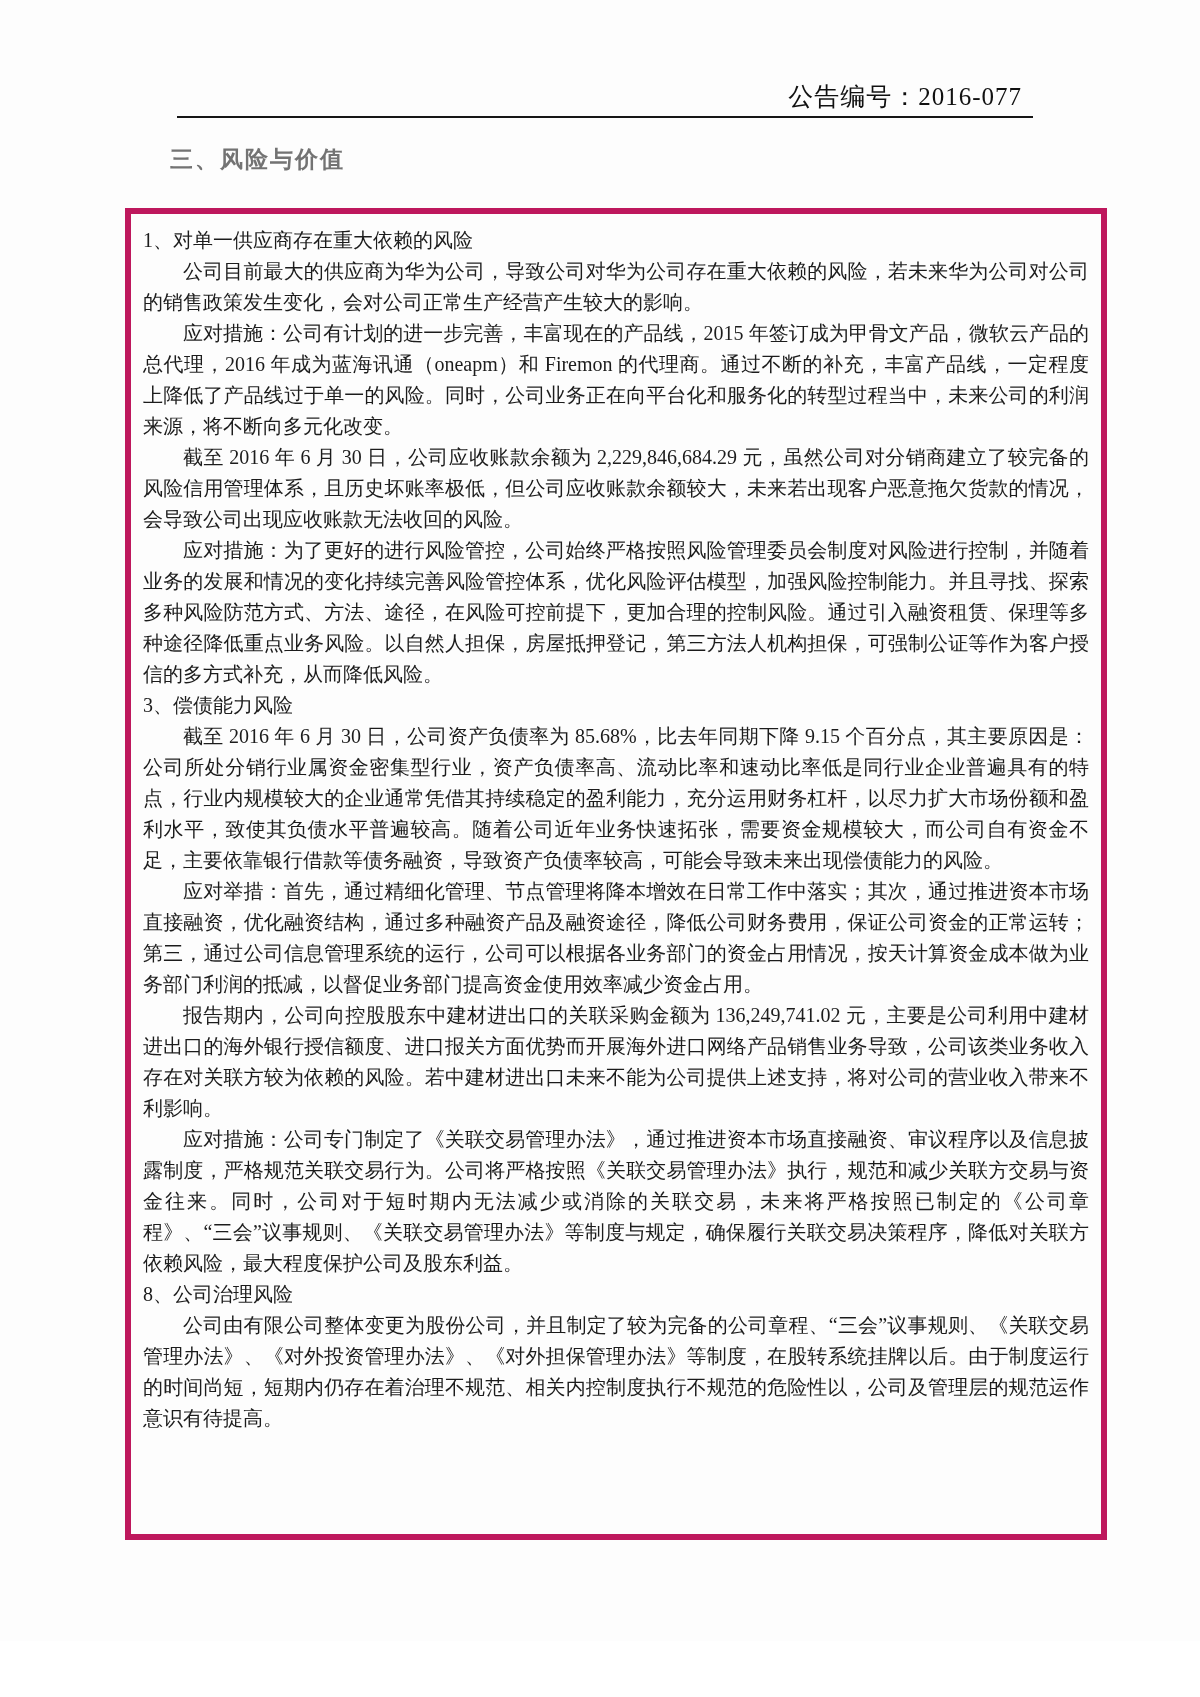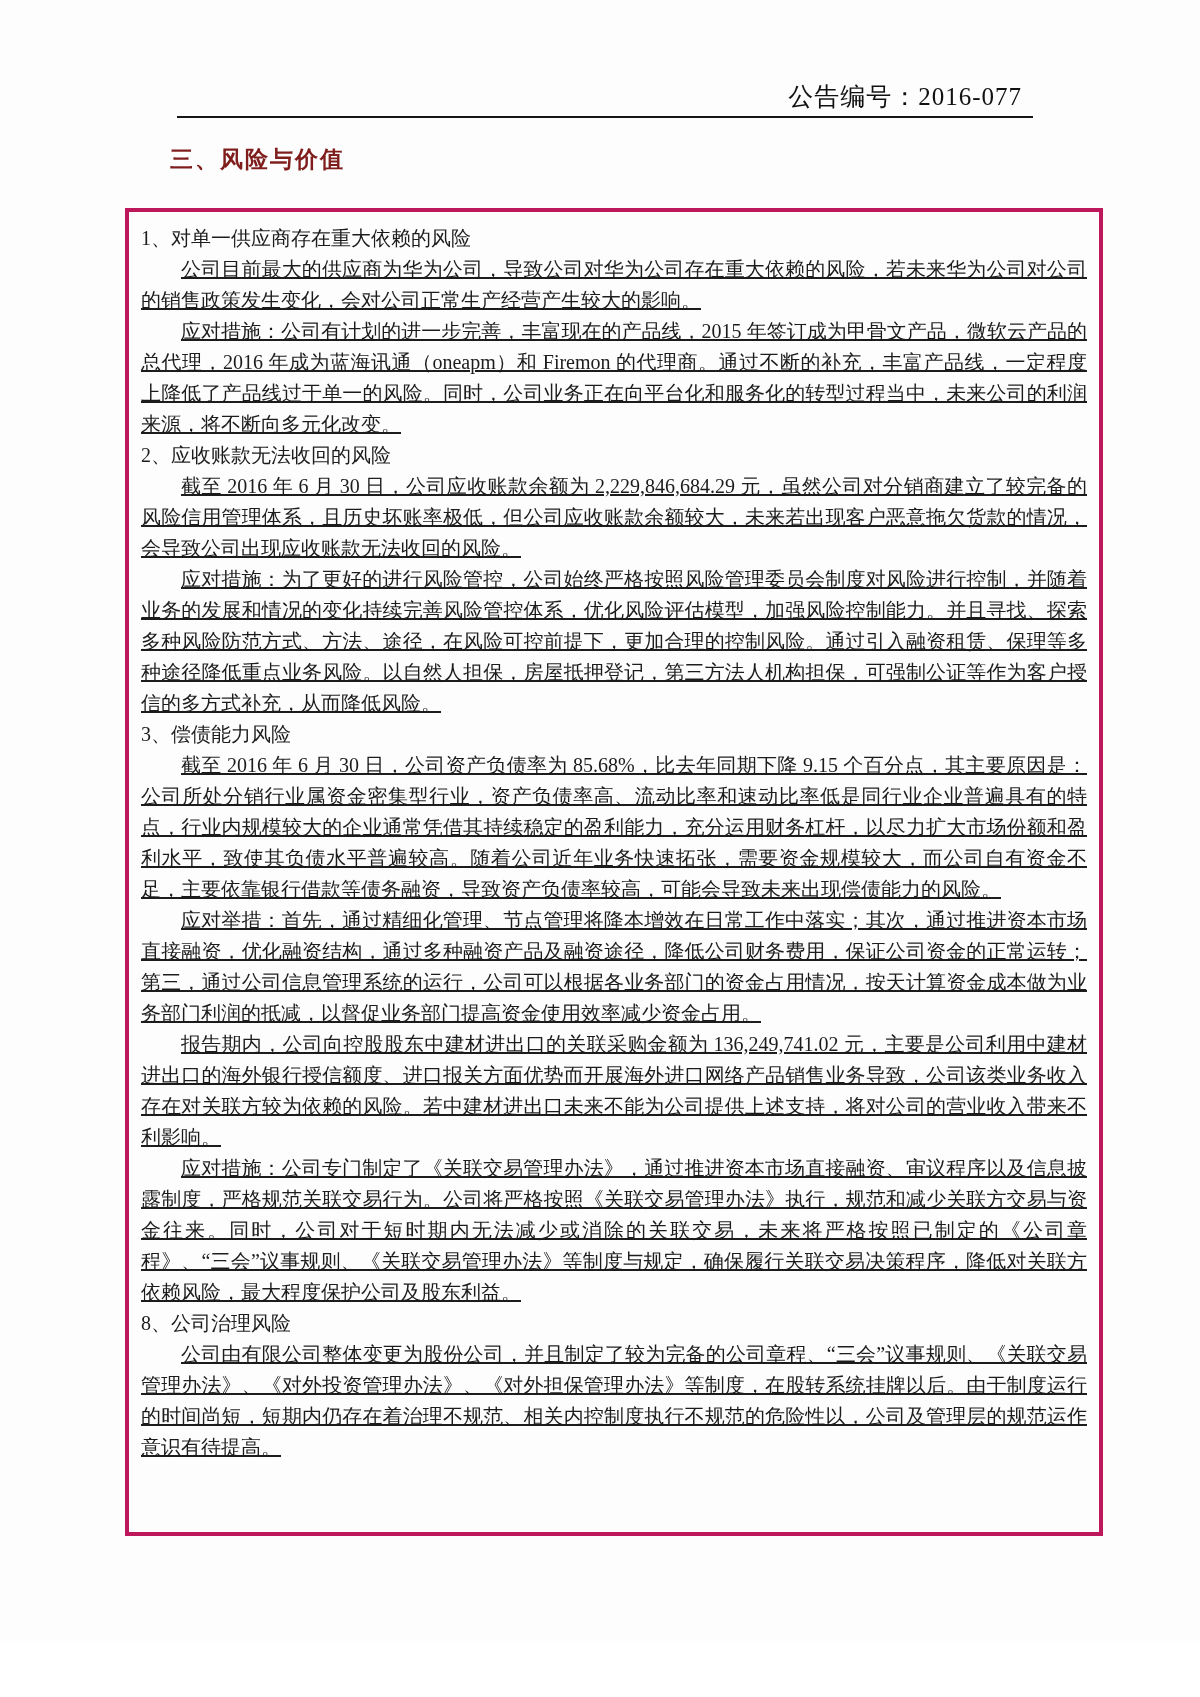--- a/index.html
+++ b/index.html
@@ -34,47 +34,46 @@
     background: #161616;
   }
   .section-title {
     position: absolute;
     top: 144px;
     left: 170px;
     margin: 0;
     font-family: "Liberation Sans", "DejaVu Sans", sans-serif;
     font-size: 23px;
     font-weight: bold;
-    color: #7f1d1d;
+    color: #737373;
     letter-spacing: 2px;
   }
   .risk-box {
     position: absolute;
     top: 208px;
     left: 125px;
     width: 946px;           
     min-height: 1296px;
-    border: 4px solid #be185d;
+    border: 6px solid #be185d;
     padding: 11px 12px 13px 12px;
     background: #fdfdfd;
   }
   .risk-item { margin: 0; }
   .risk-heading {
     font-size: 20px;
     line-height: 31px;
     text-align: left;
     margin: 0;
   }
   .risk-box p {
     font-size: 20px;
     line-height: 31px;
     text-align: justify;
     text-indent: 2em;
     margin: 0;
-    text-decoration: underline;
   }
 </style>
 </head>
 <body>
 
 <div class="page">
 
   <div class="doc-number">公告编号：2016-077</div>
 
   <div class="header-rule"></div>
@@ -83,21 +82,20 @@
 
   <div class="risk-box">
 
     <div class="risk-item">
       <div class="risk-heading">1、对单一供应商存在重大依赖的风险</div>
       <p>公司目前最大的供应商为华为公司，导致公司对华为公司存在重大依赖的风险，若未来华为公司对公司的销售政策发生变化，会对公司正常生产经营产生较大的影响。</p>
       <p>应对措施：公司有计划的进一步完善，丰富现在的产品线，2015 年签订成为甲骨文产品，微软云产品的总代理，2016 年成为蓝海讯通（oneapm）和 Firemon 的代理商。通过不断的补充，丰富产品线，一定程度上降低了产品线过于单一的风险。同时，公司业务正在向平台化和服务化的转型过程当中，未来公司的利润来源，将不断向多元化改变。</p>
     </div>
 
     <div class="risk-item">
-      <div class="risk-heading">2、应收账款无法收回的风险</div>
       <p>截至 2016 年 6 月 30 日，公司应收账款余额为 2,229,846,684.29 元，虽然公司对分销商建立了较完备的风险信用管理体系，且历史坏账率极低，但公司应收账款余额较大，未来若出现客户恶意拖欠货款的情况，会导致公司出现应收账款无法收回的风险。</p>
       <p>应对措施：为了更好的进行风险管控，公司始终严格按照风险管理委员会制度对风险进行控制，并随着业务的发展和情况的变化持续完善风险管控体系，优化风险评估模型，加强风险控制能力。并且寻找、探索多种风险防范方式、方法、途径，在风险可控前提下，更加合理的控制风险。通过引入融资租赁、保理等多种途径降低重点业务风险。以自然人担保，房屋抵押登记，第三方法人机构担保，可强制公证等作为客户授信的多方式补充，从而降低风险。</p>
     </div>
 
     <div class="risk-item">
       <div class="risk-heading">3、偿债能力风险</div>
       <p>截至 2016 年 6 月 30 日，公司资产负债率为 85.68%，比去年同期下降 9.15 个百分点，其主要原因是：公司所处分销行业属资金密集型行业，资产负债率高、流动比率和速动比率低是同行业企业普遍具有的特点，行业内规模较大的企业通常凭借其持续稳定的盈利能力，充分运用财务杠杆，以尽力扩大市场份额和盈利水平，致使其负债水平普遍较高。随着公司近年业务快速拓张，需要资金规模较大，而公司自有资金不足，主要依靠银行借款等债务融资，导致资产负债率较高，可能会导致未来出现偿债能力的风险。</p>
       <p>应对举措：首先，通过精细化管理、节点管理将降本增效在日常工作中落实；其次，通过推进资本市场直接融资，优化融资结构，通过多种融资产品及融资途径，降低公司财务费用，保证公司资金的正常运转；第三，通过公司信息管理系统的运行，公司可以根据各业务部门的资金占用情况，按天计算资金成本做为业务部门利润的抵减，以督促业务部门提高资金使用效率减少资金占用。</p>
     </div>
 

